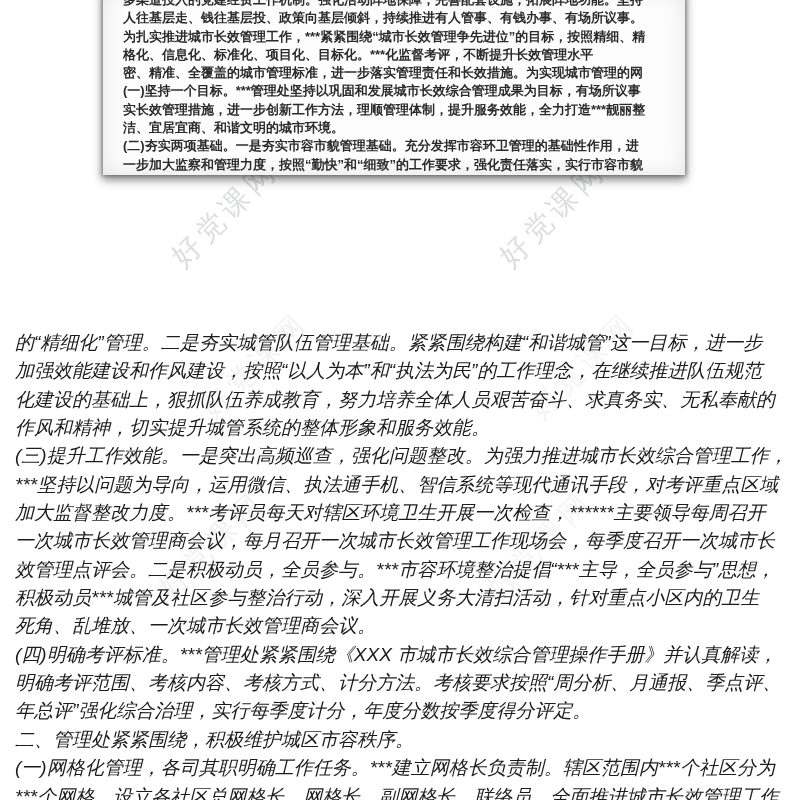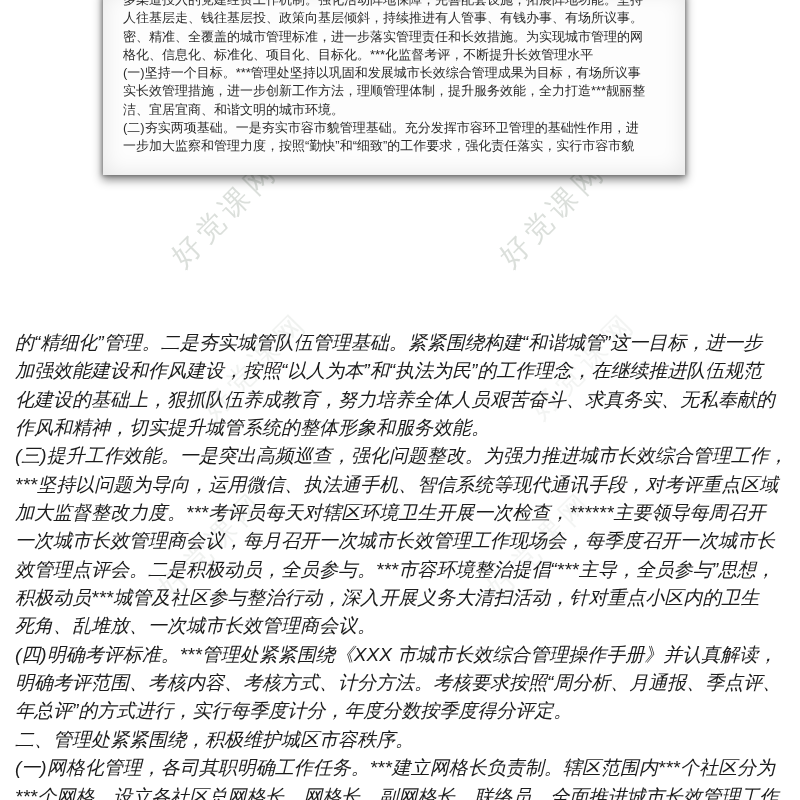--- a/index.html
+++ b/index.html
@@ -50,21 +50,21 @@
     z-index: 2;
     overflow: hidden;
     box-sizing: border-box;
     padding: 0 36px 0 20px;
   }
   .page-text {
     color: #2b2b2b;
     font-size: 13px;
     line-height: 18.3px;
   }
-  .pline { white-space: nowrap; overflow: hidden; }
+  .pline { white-space: nowrap; overflow: hidden; font-weight: bold; }
 
   
   .body-text {
     position: absolute;
     left: 15px; top: 329px;
     width: 778px;
     z-index: 2;
     color: #1c1c1c;
     font-size: 19px;
     line-height: 28.35px;
@@ -82,22 +82,23 @@
     <span class="wm wm-c">好党课网</span>
     <span class="wm wm-d">好党课网</span>
     <span class="wm wm-e">好党课网</span>
     <span class="wm wm-f">好党课网</span>
   </div>
 
   <div class="page-preview">
     <div class="page-text">
         <div class="pline">多渠道投入的党建经费工作机制。强化活动阵地保障，完善配套设施，拓展阵地功能。坚持</div>
         <div class="pline">人往基层走、钱往基层投、政策向基层倾斜，持续推进有人管事、有钱办事、有场所议事。</div>
+        <div class="pline">为扎实推进城市长效管理工作，***紧紧围绕“城市长效管理争先进位”的目标，按照精细、精</div>
+        <div class="pline">格化、信息化、标准化、项目化、目标化。***化监督考评，不断提升长效管理水平</div>
         <div class="pline">密、精准、全覆盖的城市管理标准，进一步落实管理责任和长效措施。为实现城市管理的网</div>
-        <div class="pline">格化、信息化、标准化、项目化、目标化。***化监督考评，不断提升长效管理水平</div>
         <div class="pline">(一)坚持一个目标。***管理处坚持以巩固和发展城市长效综合管理成果为目标，有场所议事</div>
         <div class="pline">实长效管理措施，进一步创新工作方法，理顺管理体制，提升服务效能，全力打造***靓丽整</div>
         <div class="pline">洁、宜居宜商、和谐文明的城市环境。</div>
         <div class="pline">(二)夯实两项基础。一是夯实市容市貌管理基础。充分发挥市容环卫管理的基础性作用，进</div>
         <div class="pline">一步加大监察和管理力度，按照“勤快”和“细致”的工作要求，强化责任落实，实行市容市貌</div>
       </div>
   </div>
 
   <div class="body-text">
       <div class="bline">的“精细化”管理。二是夯实城管队伍管理基础。紧紧围绕构建“和谐城管”这一目标，进一步</div>
@@ -106,19 +107,19 @@
       <div class="bline">作风和精神，切实提升城管系统的整体形象和服务效能。</div>
       <div class="bline">(三)提升工作效能。一是突出高频巡查，强化问题整改。为强力推进城市长效综合管理工作，</div>
       <div class="bline">***坚持以问题为导向，运用微信、执法通手机、智信系统等现代通讯手段，对考评重点区域</div>
       <div class="bline">加大监督整改力度。***考评员每天对辖区环境卫生开展一次检查，******主要领导每周召开</div>
       <div class="bline">一次城市长效管理商会议，每月召开一次城市长效管理工作现场会，每季度召开一次城市长</div>
       <div class="bline">效管理点评会。二是积极动员，全员参与。***市容环境整治提倡“***主导，全员参与”思想，</div>
       <div class="bline">积极动员***城管及社区参与整治行动，深入开展义务大清扫活动，针对重点小区内的卫生</div>
       <div class="bline">死角、乱堆放、一次城市长效管理商会议。</div>
       <div class="bline">(四)明确考评标准。***管理处紧紧围绕《XXX 市城市长效综合管理操作手册》并认真解读，</div>
       <div class="bline">明确考评范围、考核内容、考核方式、计分方法。考核要求按照“周分析、月通报、季点评、</div>
-      <div class="bline">年总评”的方式进行，实行每季度计分，年度分数按季度得分评定。</div>
+      <div class="bline">年总评”强化综合治理，实行每季度计分，年度分数按季度得分评定。</div>
       <div class="bline">二、管理处紧紧围绕，积极维护城区市容秩序。</div>
       <div class="bline">(一)网格化管理，各司其职明确工作任务。***建立网格长负责制。辖区范围内***个社区分为</div>
       <div class="bline">***个网格，设立各社区总网格长、网格长、副网格长、联络员，全面推进城市长效管理工作，</div>
     </div>
 
 </div>
 
 </body></html>

